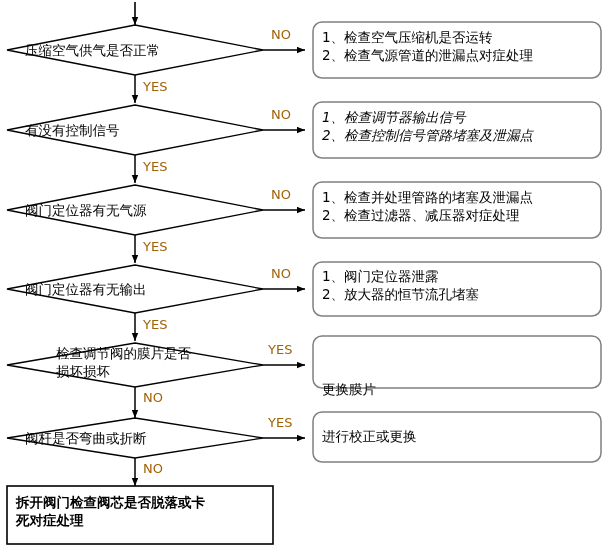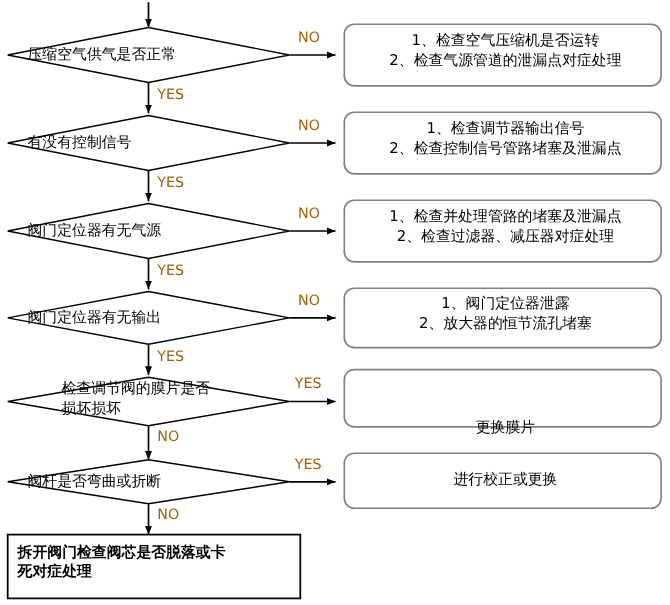--- a/index.html
+++ b/index.html
@@ -39,21 +39,21 @@
   }
   .decision-label {
     font-size: 13.5px;
     text-align: left;
   }
   .decision-label.two-line {
     text-align: left;
   }
   .action-label {
     font-size: 13.5px;
-    text-align: center;
+    text-align: left;
   }
   .terminal-label {
     font-size: 13.5px;
     text-align: left;
   }
   .edge-label {
     position: absolute;
     pointer-events: auto;
     font-size: 13px;
     color: #a16207;
@@ -112,21 +112,21 @@
     <div class="node-text decision-label" style="left:25px; top:42px; width:220px;">压缩空气供气是否正常</div>
     <div class="node-text decision-label" style="left:25px; top:202px; width:220px;">阀门定位器有无气源</div>
     <div class="node-text decision-label" style="left:25px; top:122px; width:220px;">有没有控制信号</div>
     <div class="node-text decision-label two-line" style="left:56px; top:345px; width:200px;">检查调节阀的膜片是否
 损坏损坏</div>
     <div class="node-text decision-label" style="left:25px; top:281px; width:220px;">阀门定位器有无输出</div>
     <div class="node-text decision-label" style="left:25px; top:430px; width:220px;">阀杆是否弯曲或折断</div>
 
     <div class="node-text action-label" style="left:322px; top:29px; width:275px;">1、检查空气压缩机是否运转
 2、检查气源管道的泄漏点对症处理</div>
-    <div class="node-text action-label" style="left:322px; top:109px; width:275px;">1、检查调节器输出信号
+    <div class="node-text action-label" style="left:322px; top:109px; width:275px;font-style:italic;">1、检查调节器输出信号
 2、检查控制信号管路堵塞及泄漏点</div>
     <div class="node-text action-label" style="left:322px; top:189px; width:275px;">1、检查并处理管路的堵塞及泄漏点
 2、检查过滤器、减压器对症处理</div>
     <div class="node-text action-label" style="left:322px; top:268px; width:275px;">1、阀门定位器泄露
 2、放大器的恒节流孔堵塞</div>
     <div class="node-text action-label" style="left:322px; top:353px; width:275px;margin-top:28px;">更换膜片</div>
     <div class="node-text action-label" style="left:322px; top:428px; width:275px;">进行校正或更换</div>
 
     <div class="node-text terminal-label" style="left:16px; top:494px; width:250px;font-weight:bold;">拆开阀门检查阀芯是否脱落或卡
 死对症处理</div>

